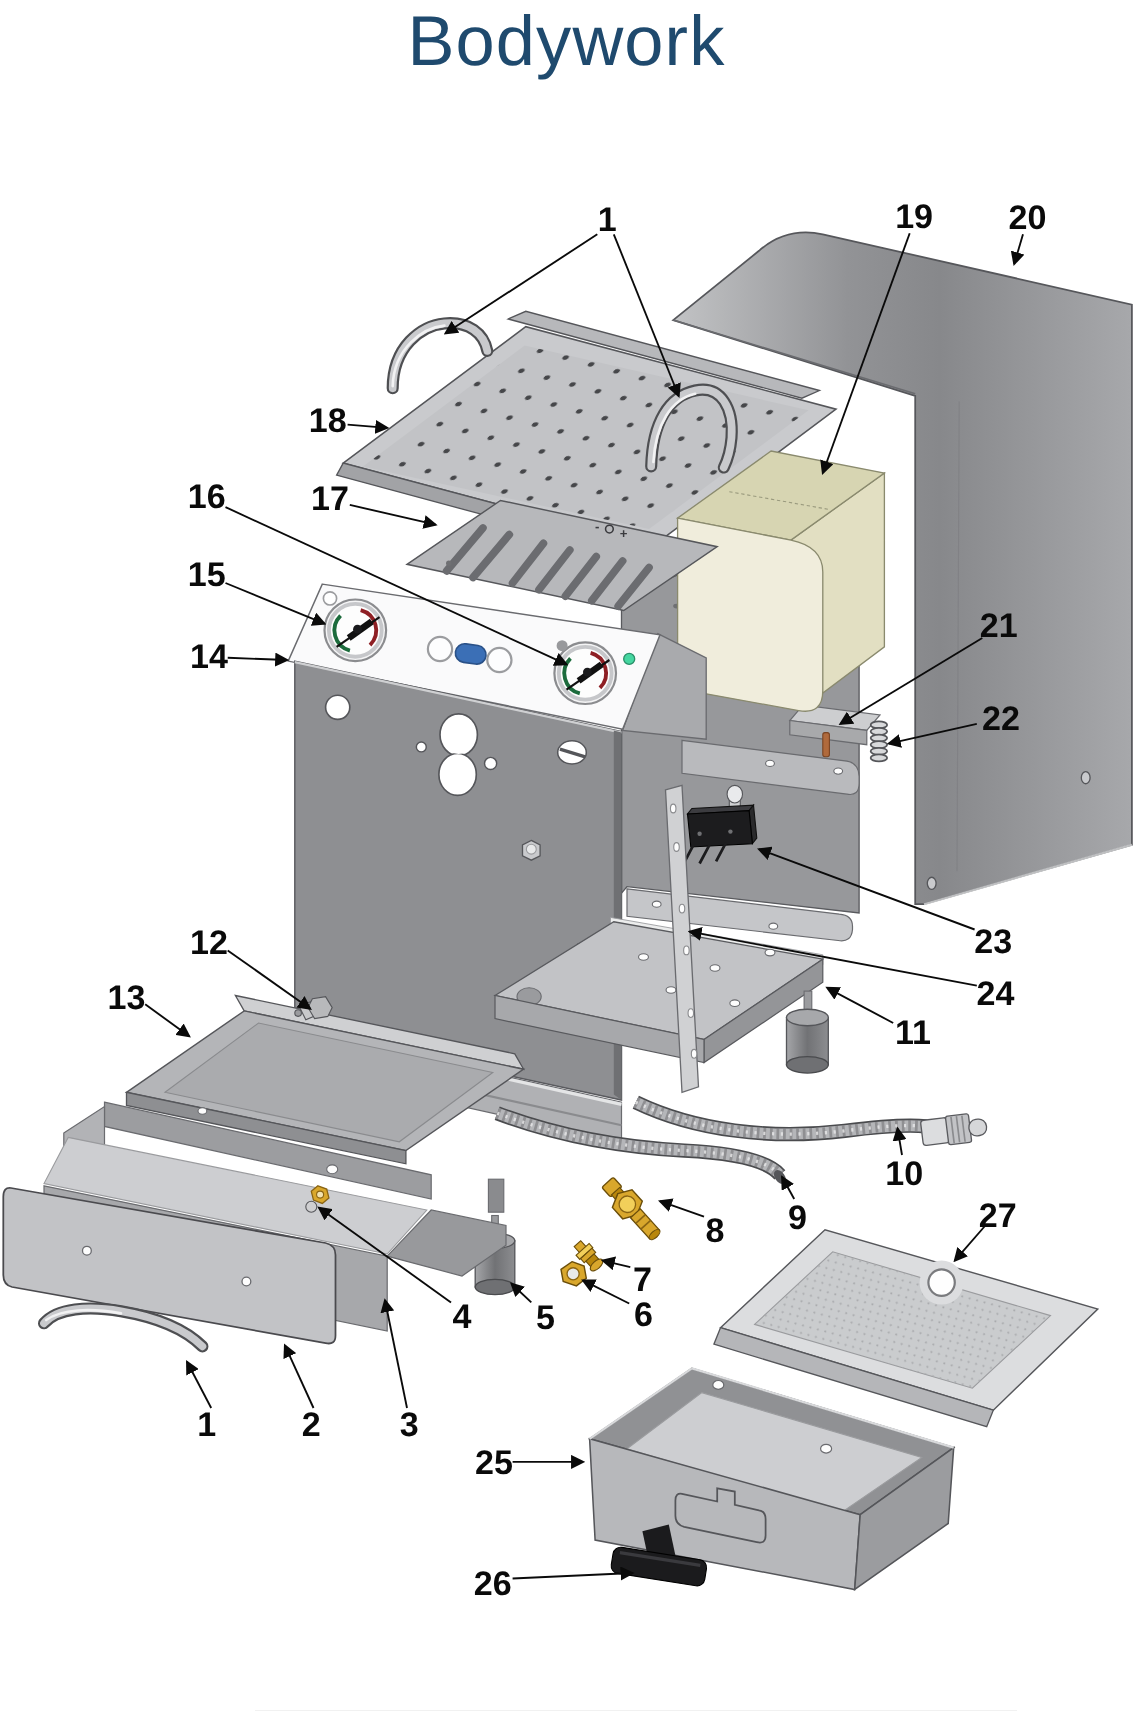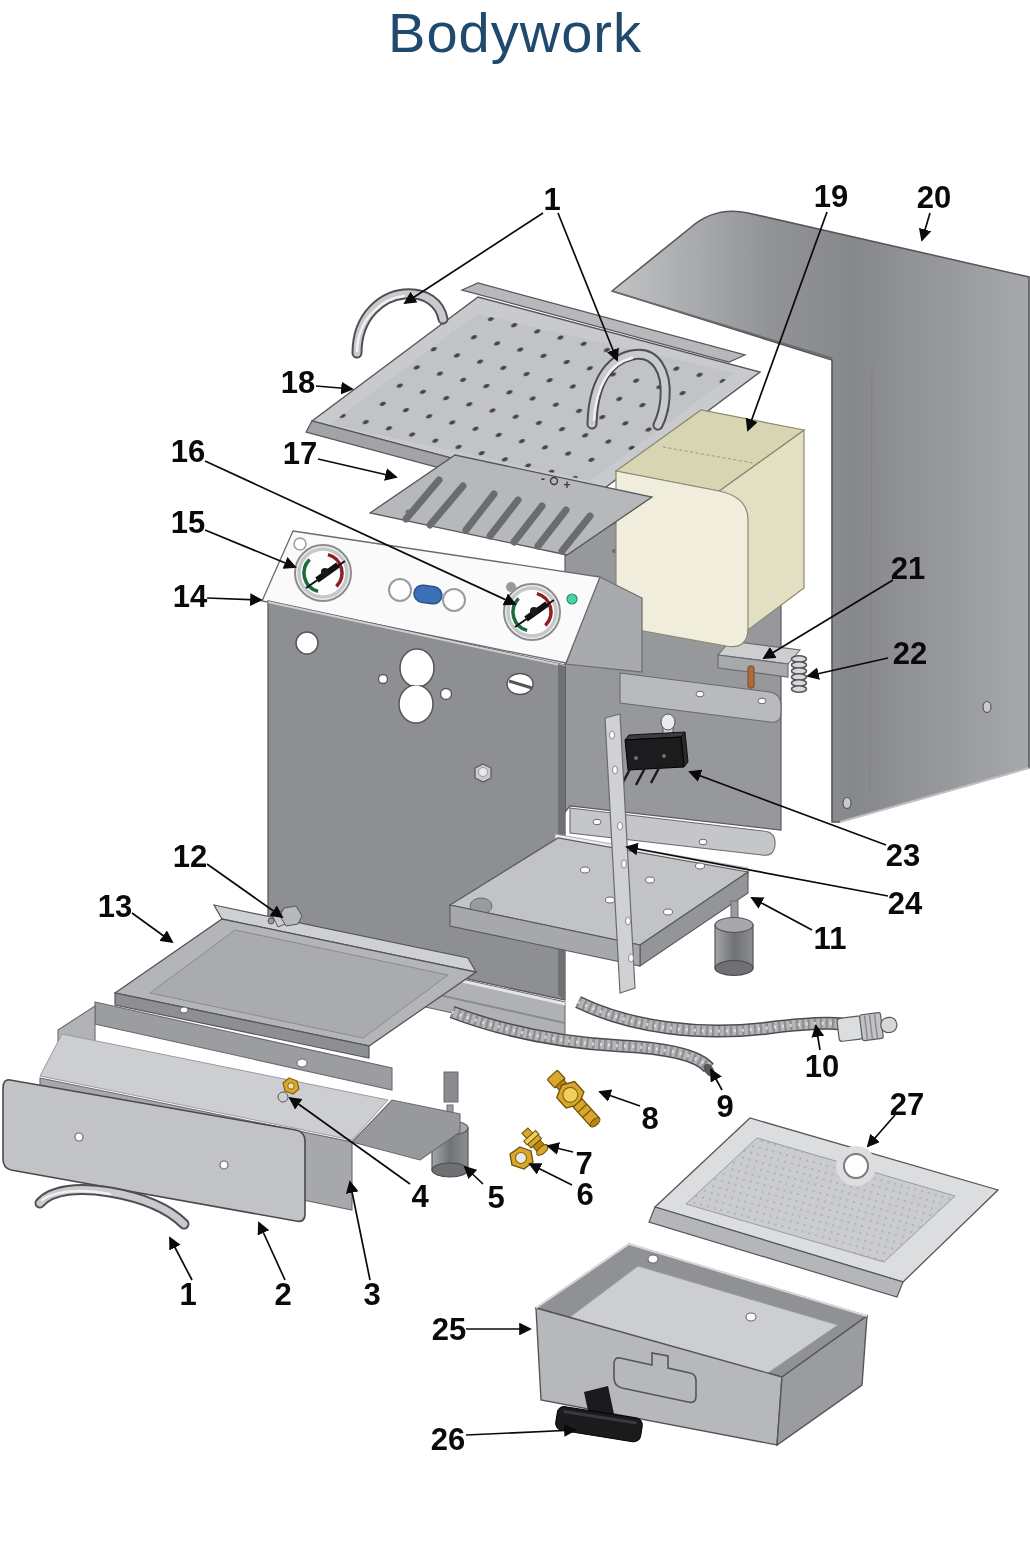--- a/index.html
+++ b/index.html
@@ -1,19 +1,19 @@
 <!DOCTYPE html>
 <html><head>
 <meta charset="utf-8">
 <style>
   html,body{margin:0;padding:0;background:#e8e8e8;}
   .stage{position:relative;width:1030px;height:1555px;background:#ffffff;overflow:hidden;margin:0 auto;
          font-family:"Liberation Sans",sans-serif;}
   .title{position:absolute;top:0px;left:0;right:0;text-align:center;
-         font-size:56px;font-weight:400;color:#1f4a6e;letter-spacing:1px;}
+         font-size:64px;font-weight:400;color:#1f4a6e;letter-spacing:1px;}
   svg{position:absolute;left:0;top:0;}
   svg text{font-family:"Liberation Sans",sans-serif;}
   .callout{font-size:31px;font-weight:bold;fill:#0a0a0a;}
   .mark{font-size:13px;font-weight:bold;fill:#1a1a1a;}
   .ventmark{font-size:12px;font-weight:bold;fill:#3a3a3e;}
   .leader{stroke:#0a0a0a;stroke-width:1.7;fill:none;}
 </style>
 </head>
 <body>
 

